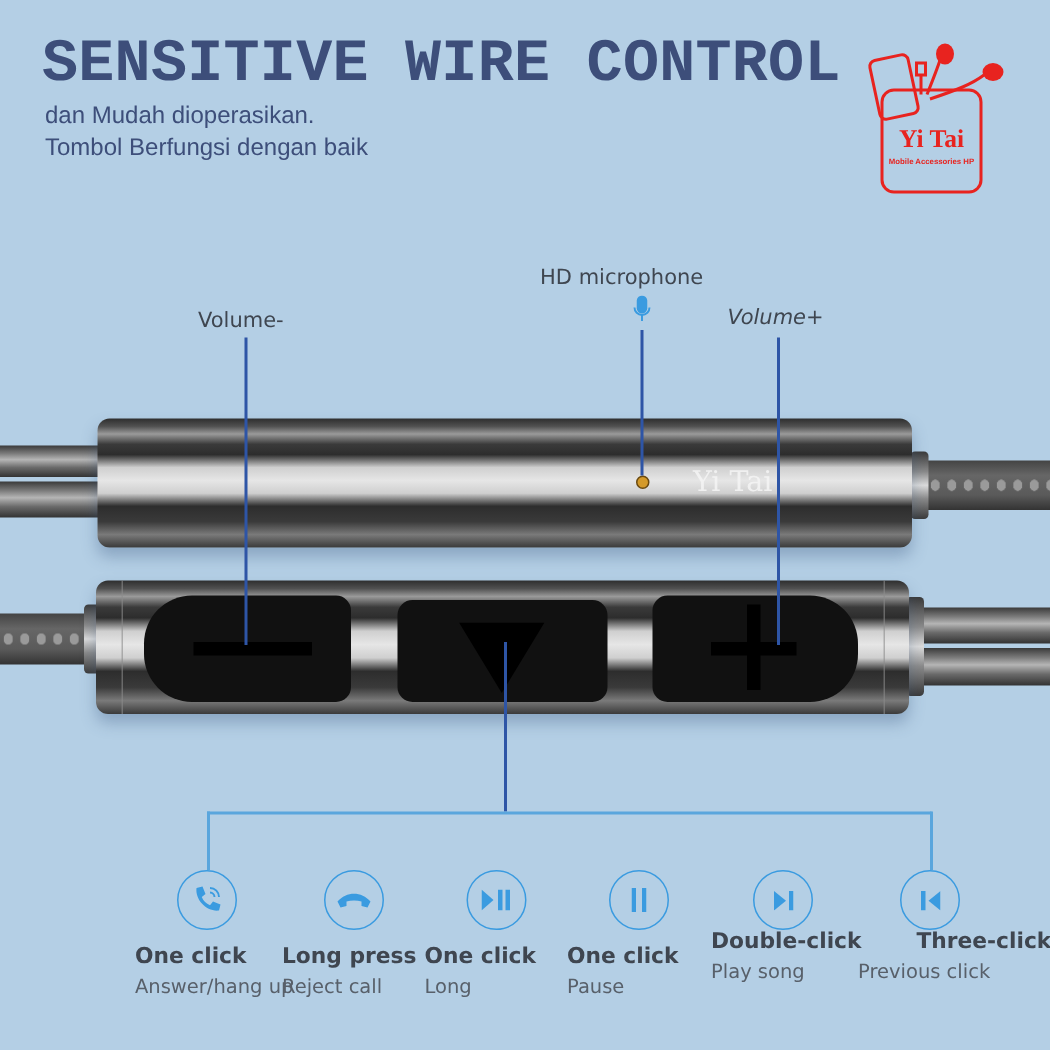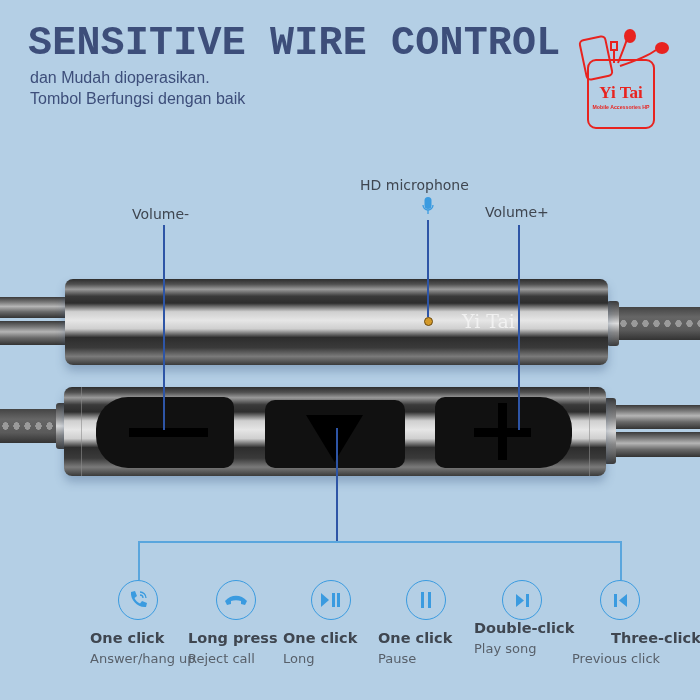--- a/index.html
+++ b/index.html
@@ -48,21 +48,21 @@
     </g>
     <ellipse cx="52" cy="8" rx="6" ry="7" fill="#e8231f"></ellipse>
     <ellipse cx="84" cy="20" rx="7" ry="6" fill="#e8231f"></ellipse>
     <text x="43" y="70" text-anchor="middle" font-family="Liberation Serif, serif" font-weight="bold" font-size="17" fill="#e8231f">Yi Tai</text>
     <text x="43" y="81" text-anchor="middle" font-family="Liberation Sans, sans-serif" font-weight="bold" font-size="5.2" fill="#e8231f">Mobile Accessories HP</text>
   </svg>
 </div>
 
 <div class="abs callout" style="left:132px;top:206px;">Volume-</div>
 <div class="abs callout" style="left:360px;top:177px;">HD microphone</div>
-<div class="abs callout" style="left:485px;top:204px;">Volume+</div>
+<div class="abs callout" style="left:485px;top:204px;font-style:italic;">Volume+</div>
 <div class="abs" style="left:422px;top:197px;width:12px;height:20px;">
   <svg width="12" height="20" viewBox="0 0 12 20">
       <rect x="2.5" y="0" width="7" height="12" rx="3.5" fill="#3a9be0"></rect>
       <path d="M1 8 a5 5 0 0 0 10 0" stroke="#3a9be0" stroke-width="1.3" fill="none"></path>
       <line x1="6" y1="13" x2="6" y2="17" stroke="#3a9be0" stroke-width="1.3"></line>
     </svg>
 </div>
 
 <div class="abs cable" style="left:0;top:297px;width:66px;height:21px;"></div>
 <div class="abs cable" style="left:0;top:321px;width:66px;height:24px;"></div>
@@ -155,15 +155,15 @@
   <div class="fn-title" style="">Double-click</div>
   <div class="fn-desc">Play song</div>
 </div>
 <div class="abs fn" style="left:572px;top:580px;">
   <div class="icon-circle" style="margin:0 auto;">
     <svg width="13" height="13" viewBox="0 0 13 13">
         <rect x="0" y="0" width="3" height="13" fill="#3a9be0"></rect>
         <polygon points="13,0 5,6.5 13,13" fill="#3a9be0"></polygon>
       </svg>
   </div>
-  <div class="fn-title" style="margin-top:10px;padding-left:39px;">Three-click</div>
+  <div class="fn-title" style="padding-left:39px;">Three-click</div>
   <div class="fn-desc">Previous click</div>
 </div>
 
 </body></html>

